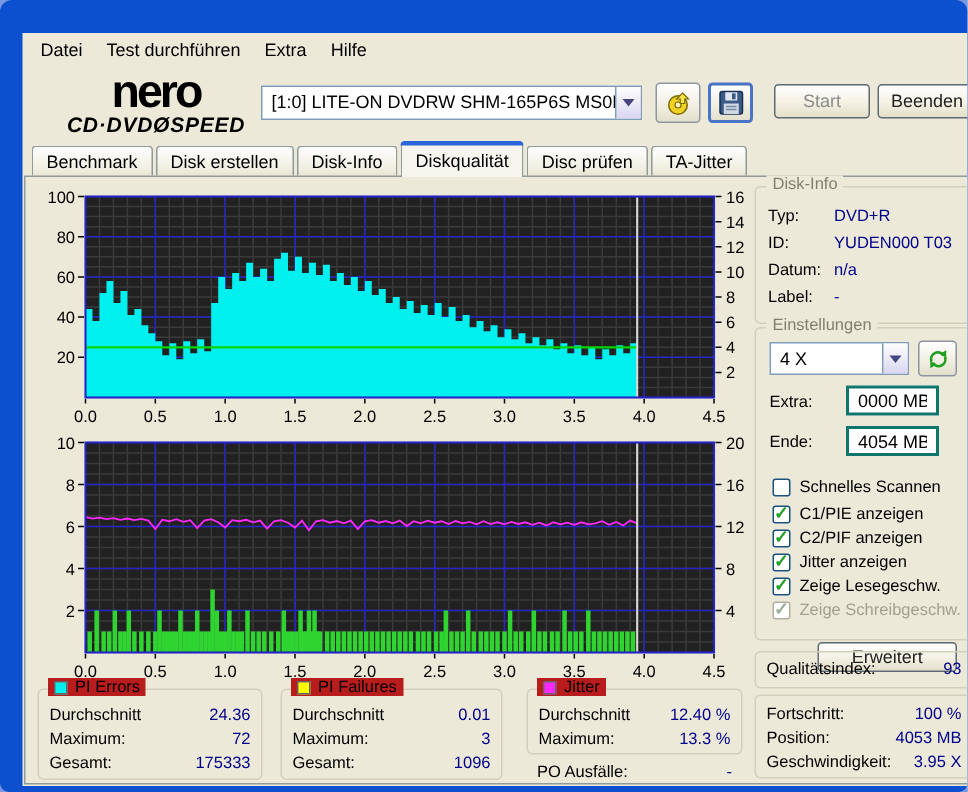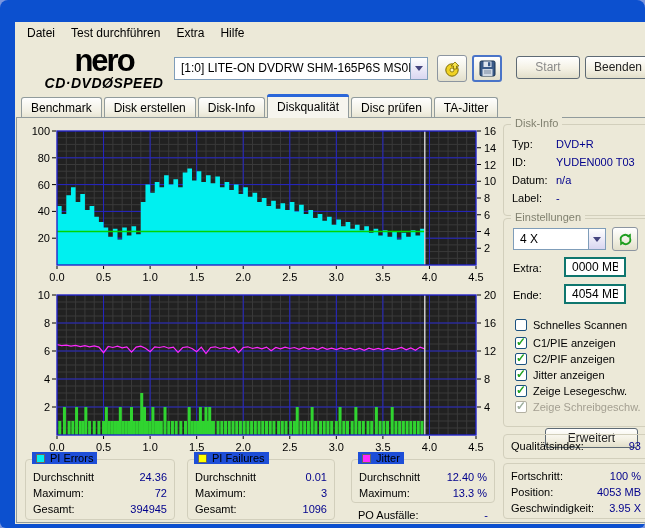--- a/index.html
+++ b/index.html
@@ -49,21 +49,21 @@
   
   #panel{position:absolute;left:1px;top:95px;width:635px;height:406px;background:#ece9d8;border:1px solid #919b9c;}
 
   .chart-svg{position:absolute;}
   #chart1{left:10px;top:102px;}
   #chart2{left:10px;top:266px;}
 
   
   .group{position:absolute;border:1px solid #d2cfbc;border-radius:4px;}
   .gtitle{position:absolute;top:-8px;left:7px;background:#ece9d8;padding:0 4px;color:#80806f;font-size:11px;}
-  .legend{position:absolute;top:-8px;left:6px;background:#1d4ed8;padding:0 4px;display:flex;align-items:center;gap:5px;font-size:11px;color:#000;}
+  .legend{position:absolute;top:-8px;left:6px;background:#b91c1c;padding:0 4px;display:flex;align-items:center;gap:5px;font-size:11px;color:#000;}
   .sq{width:9px;height:9px;border:1px solid #666;}
   .row{display:flex;justify-content:space-between;padding:0 7px;font-size:11px;line-height:16px;color:#000;}
   .row .val{color:#00008c;}
   .kv{display:flex;padding:0 8px;font-size:11px;line-height:18px;color:#000;}
   .kv .k{width:44px;}
   .kv .v{color:#00008c;}
 
   
   .field{position:absolute;background:#fff;border:2px solid #0f766e;font-size:12px;color:#000;padding:1px 6px;width:62px;height:20px;}
   .slabel{position:absolute;font-size:11px;color:#000;}
@@ -591,21 +591,21 @@
       <div class="row">
           <span>Durchschnitt</span>
           <span class="val">24.36</span>
         </div>
       <div class="row">
           <span>Maximum:</span>
           <span class="val">72</span>
         </div>
       <div class="row">
           <span>Gesamt:</span>
-          <span class="val">394945</span>
+          <span class="val">175333</span>
         </div>
     </div>
 
     <div class="group" style="left:172px;top:437px;width:148px;height:61px;padding-top:9px;">
       <span class="legend">
           <span class="sq" style="background-color: rgb(255, 255, 0);"></span>
           <span>PI Failures</span>
         </span>
       <div class="row">
           <span>Durchschnitt</span>

